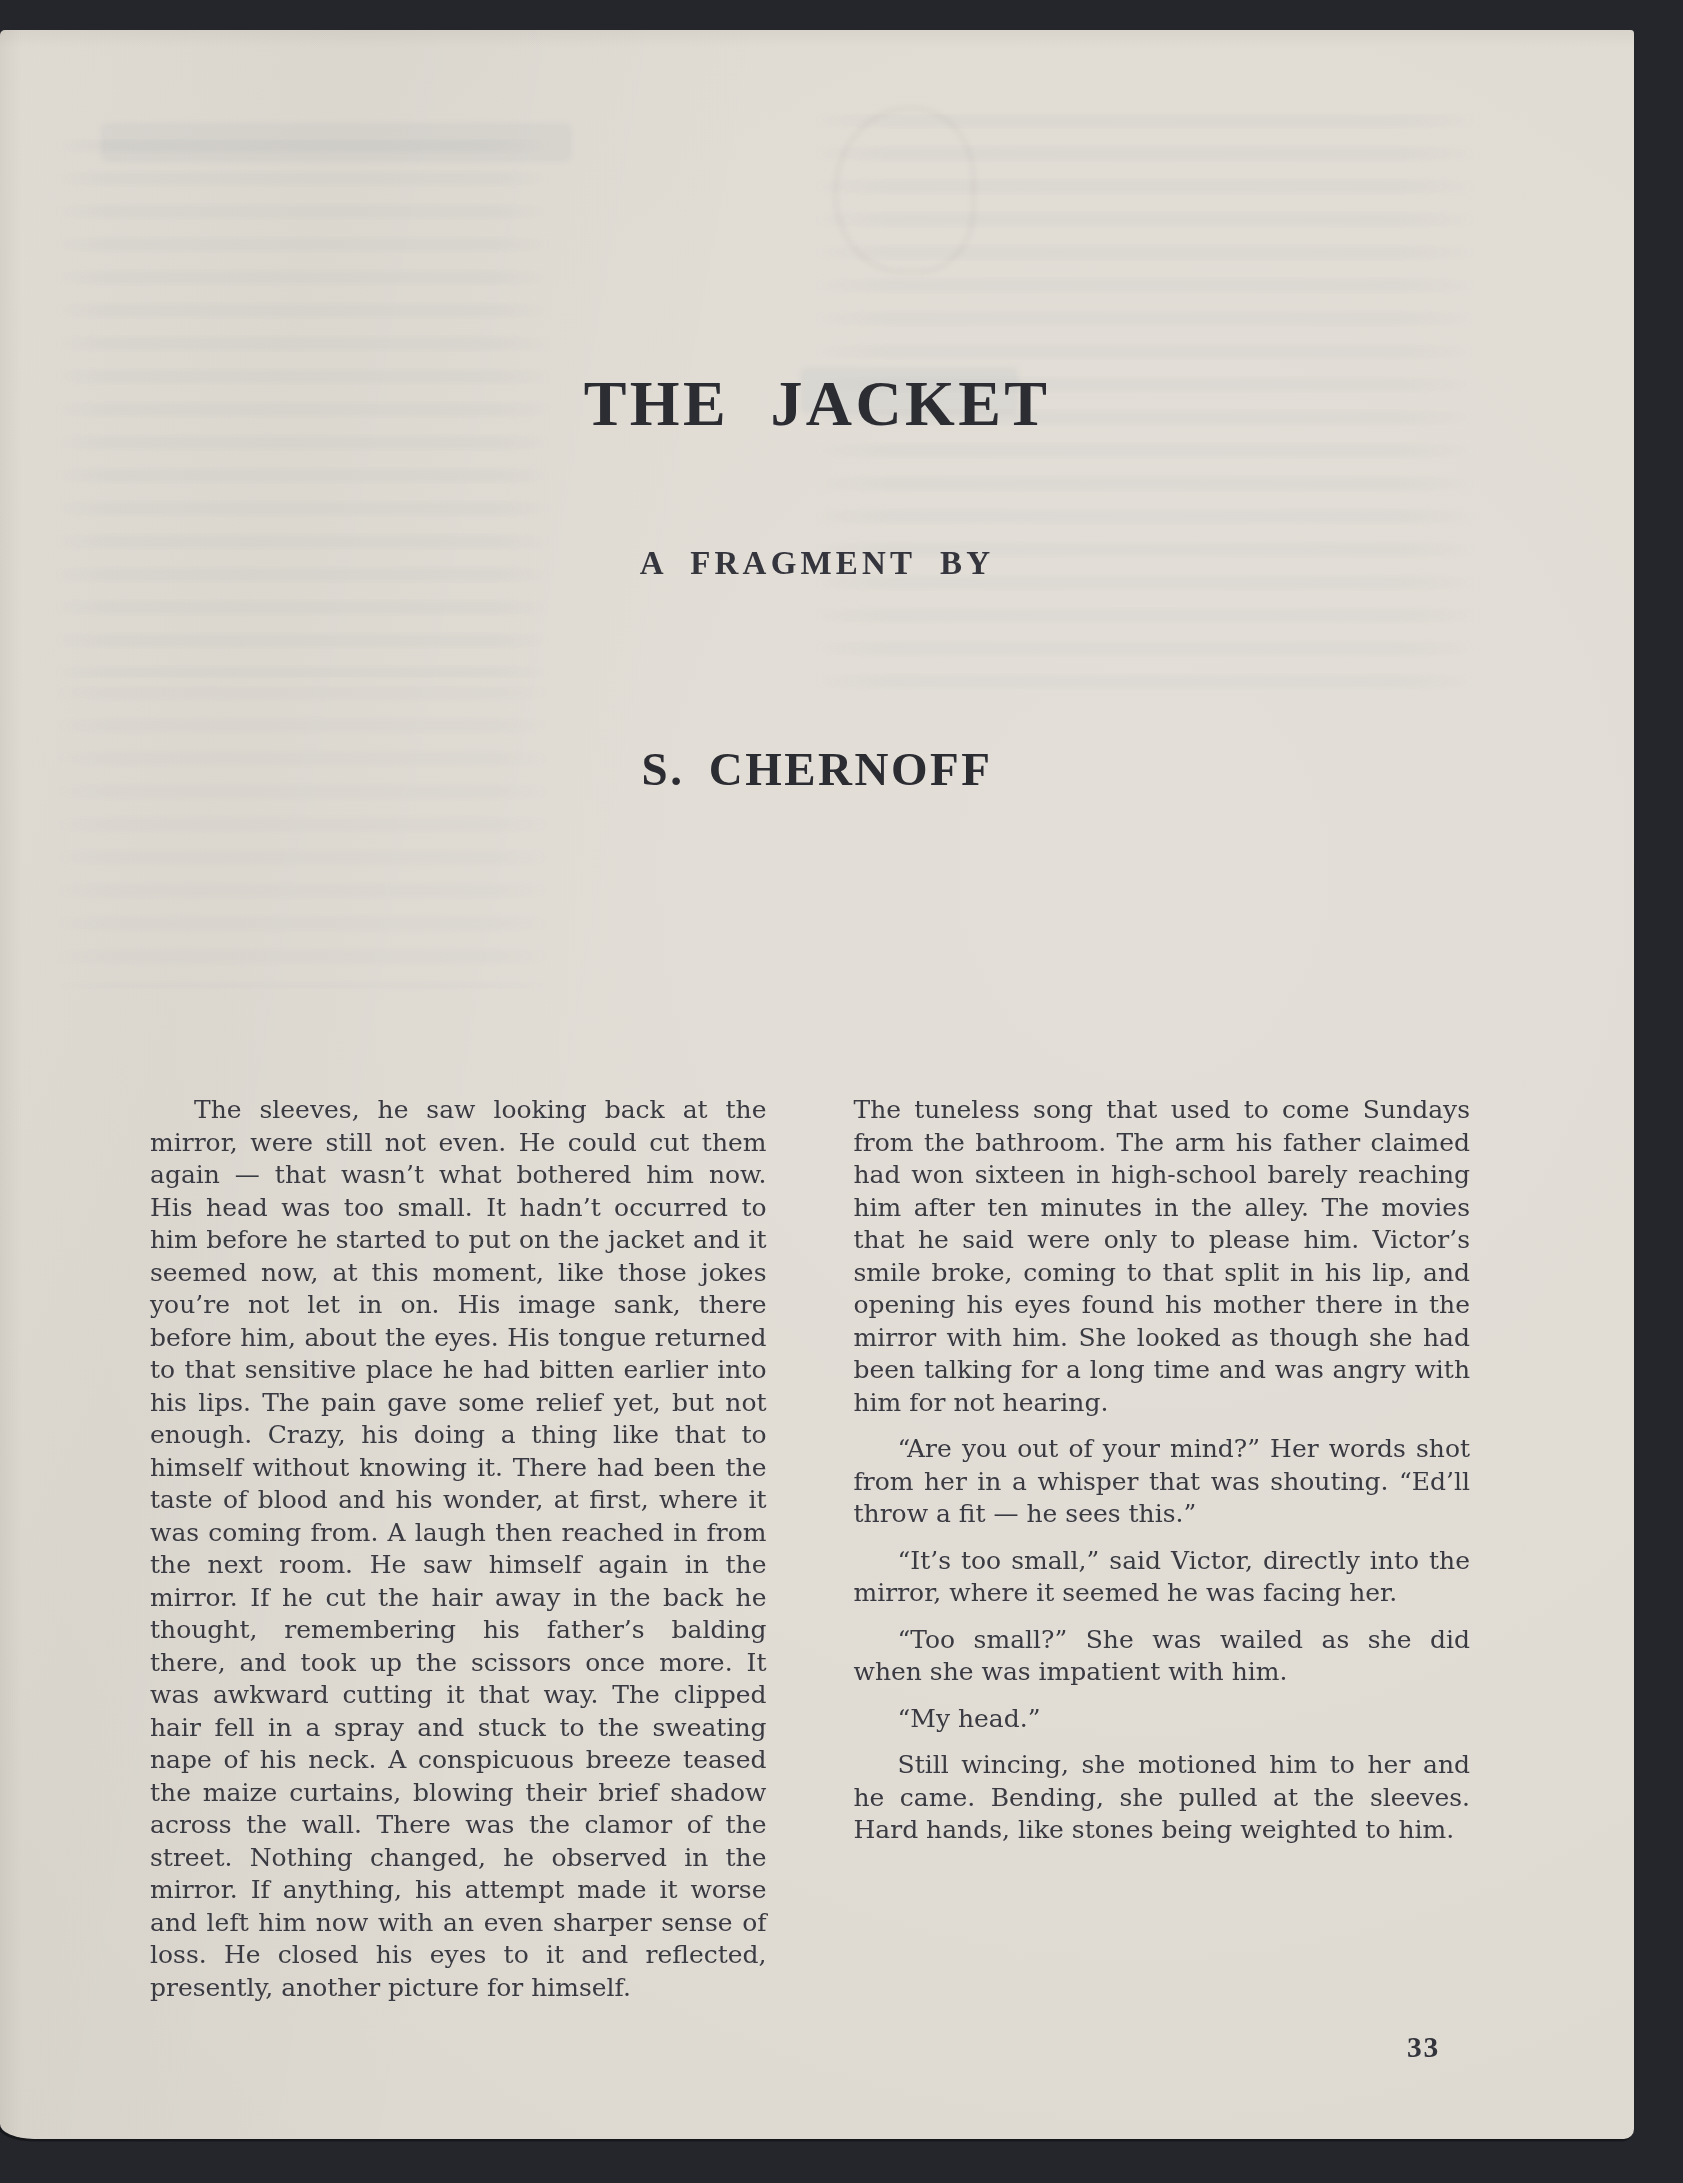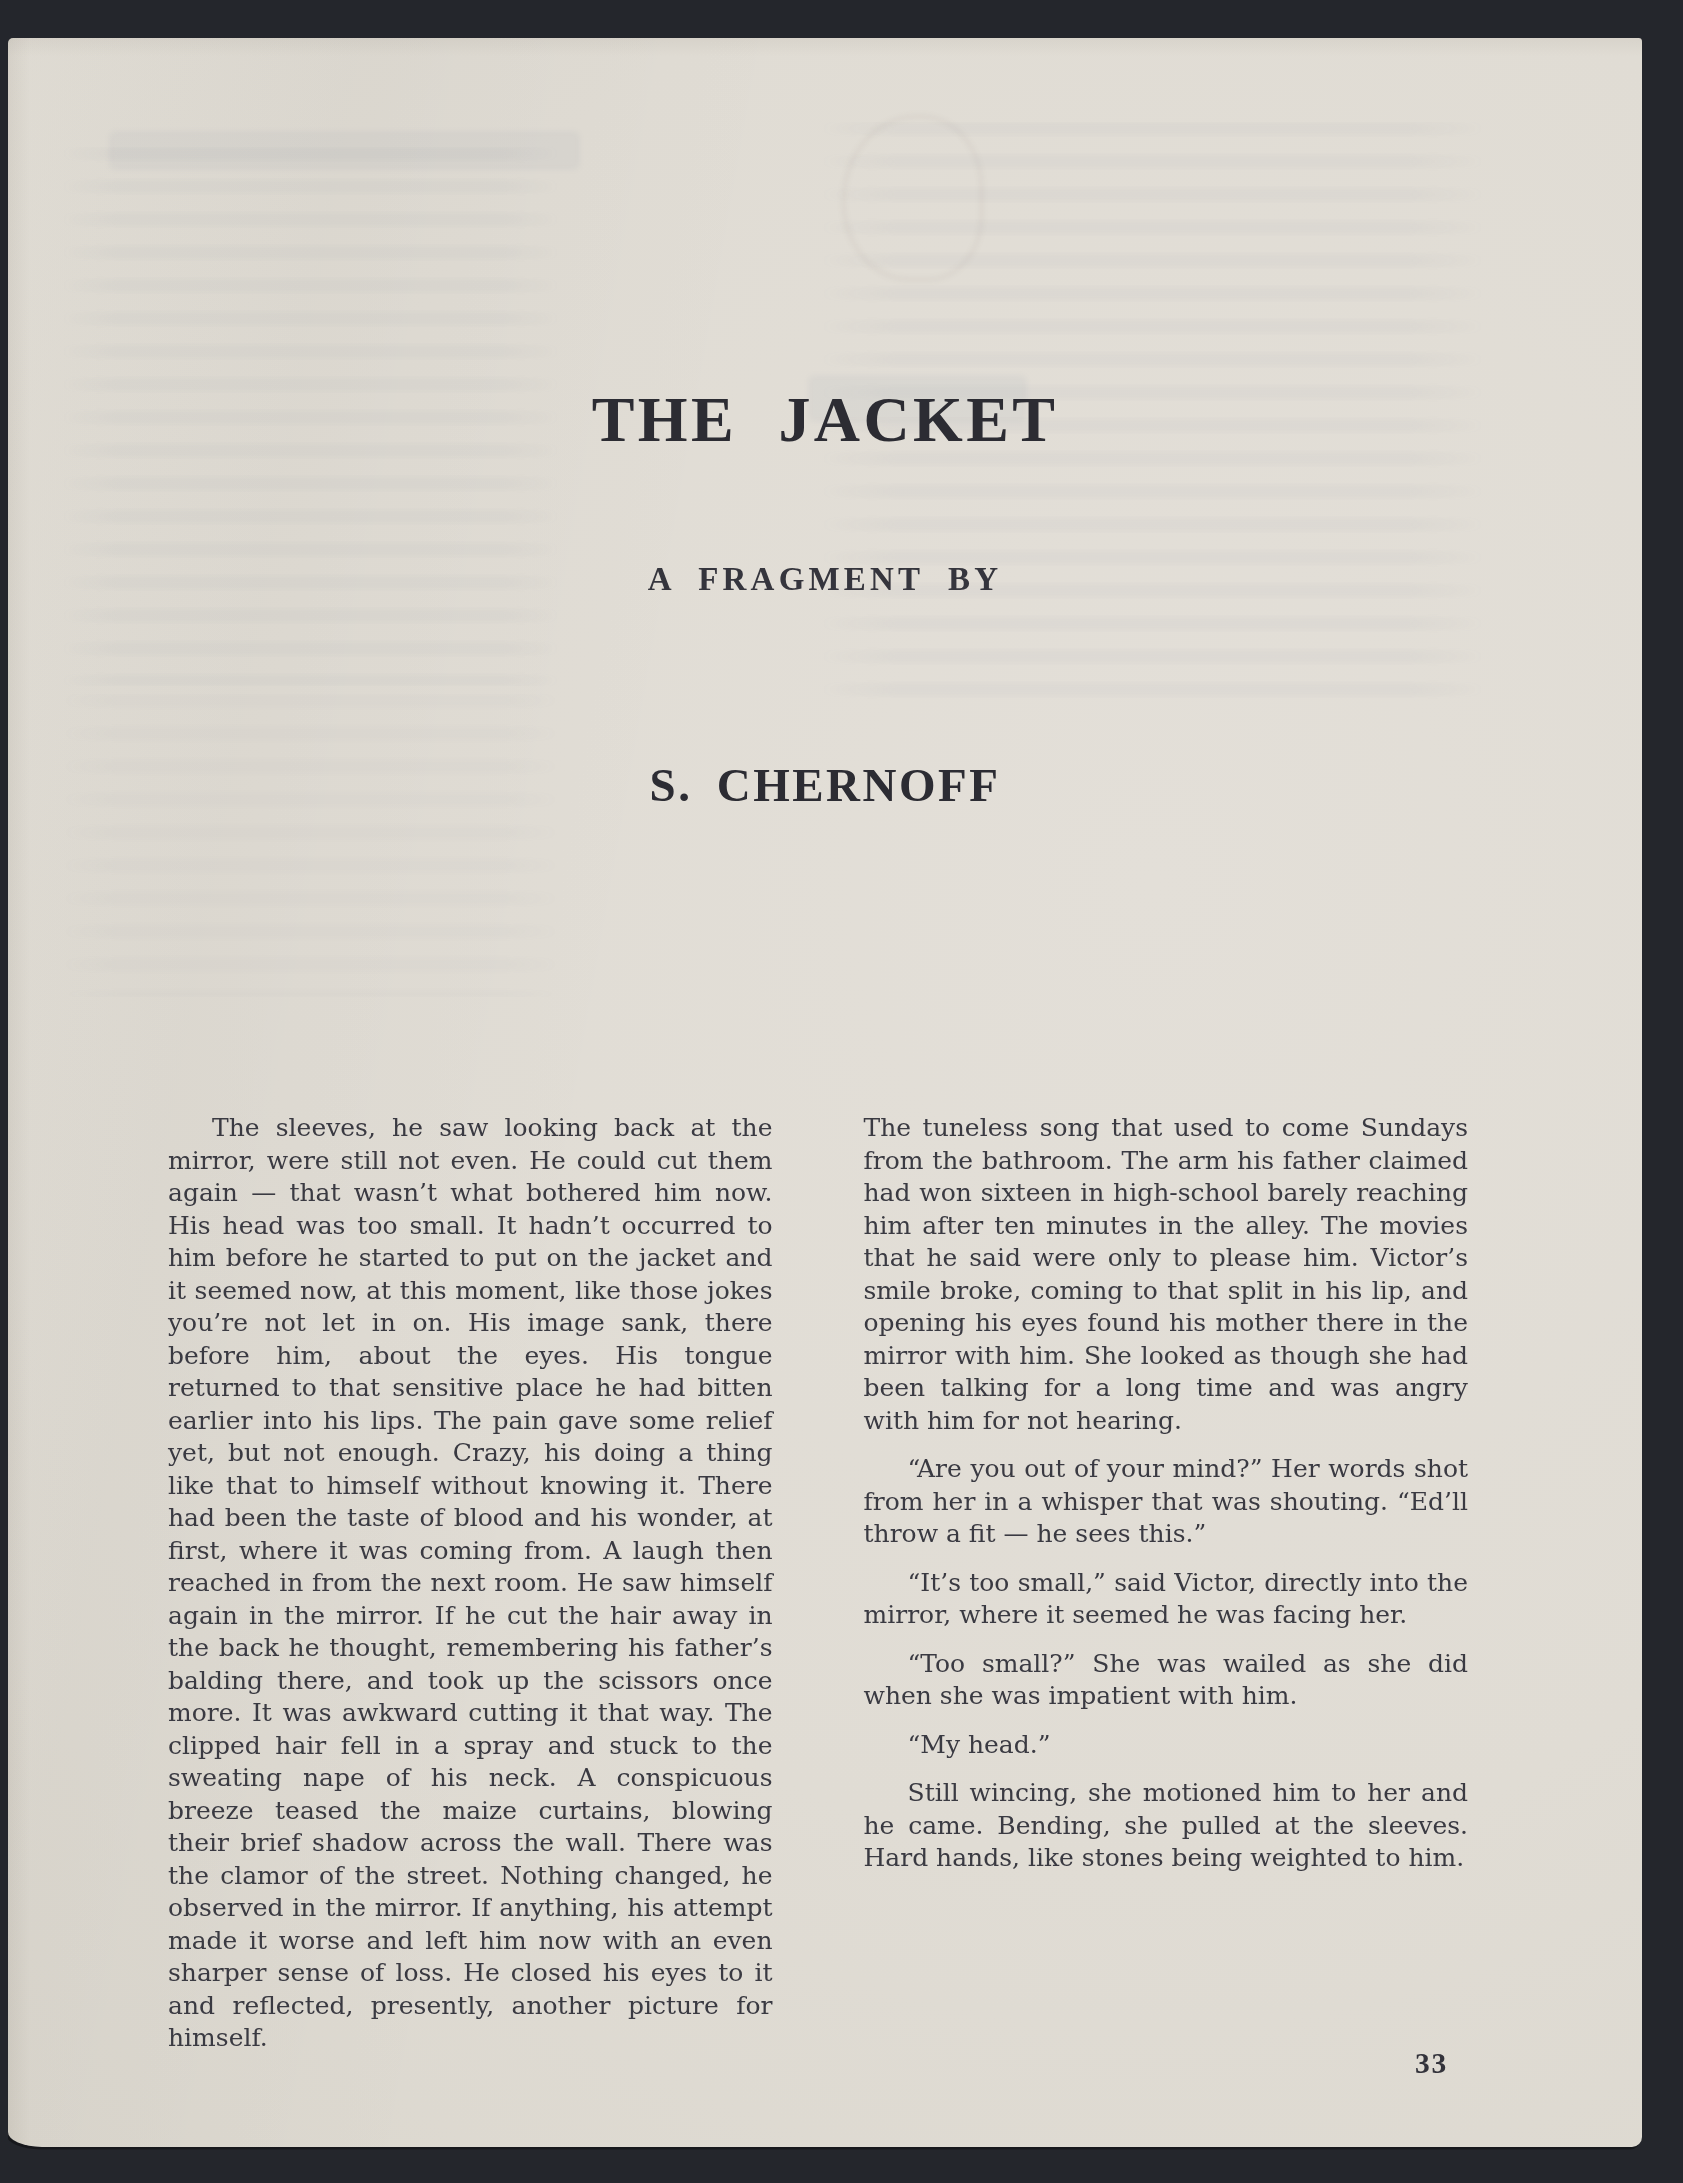--- a/index.html
+++ b/index.html
@@ -1,21 +1,21 @@
 <!DOCTYPE html>
 <html style="--surround: #24262c; --paper: #e0dcd4; --ink: #3a3a42; --ink-dark: #2c2c33;font-size:13.5px"><head>
 <meta charset="utf-8">
 <style>
   :root{
     --surround:#24262c;
     --paper:#e0dcd4;
     --ink:#3a3a42;
     --ink-dark:#2c2c33;
   }
-  *{margin:0;padding:8px;box-sizing:border-box;}
+  *{margin:0;padding:0;box-sizing:border-box;}
   html,body{width:1683px;height:2183px;}
   body{
     background:var(--surround);
     font-family:"Liberation Serif", serif;
     position:relative;
     overflow:hidden;
   }
   .scan-page{
     position:absolute;
     left:0; top:30px;
@@ -90,21 +90,21 @@
     gap:59px;
   }
   .col{
     width:645px;
     font-family:"DejaVu Serif", serif;
     font-size:25px;
     line-height:32.5px;
     color:var(--ink);
     text-align:justify;
   }
-  .col p{margin:0;}
+  .col p{margin:14px;}
   .col p.indent{text-indent:44px;}
   .page-number{
     position:absolute;
     left:1356px; top:2001px;
     width:135px;
     text-align:center;
     font-size:29.5px;
     font-weight:bold;
     letter-spacing:1.7px;
     color:#33333b;

